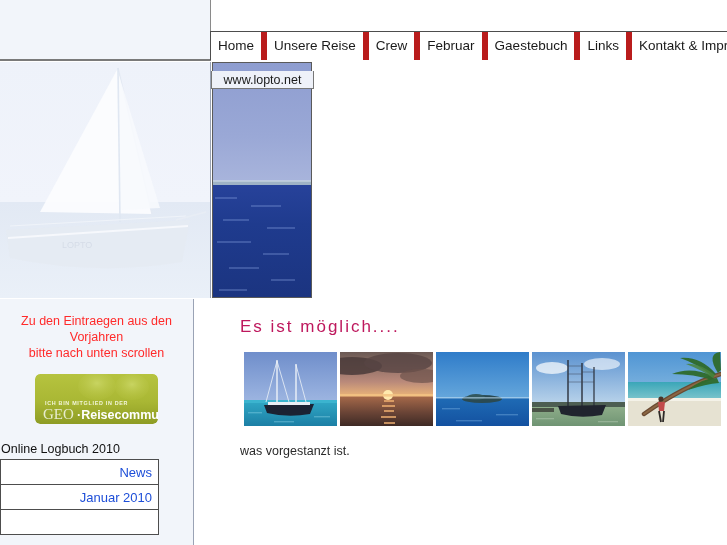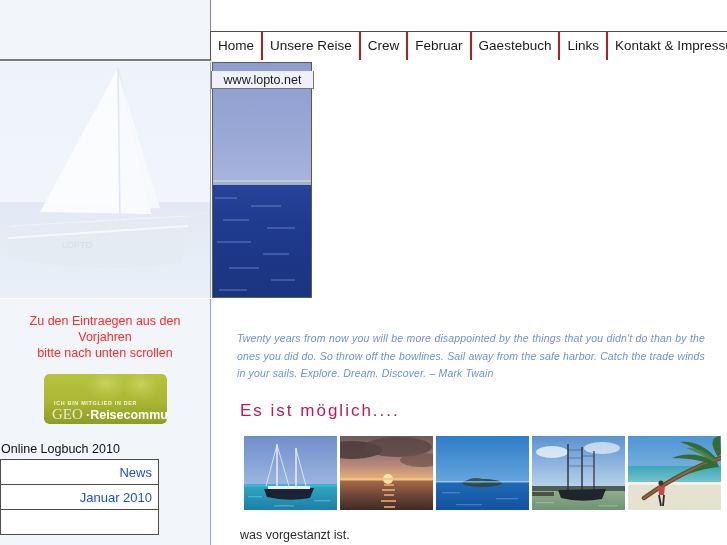--- a/index.html
+++ b/index.html
@@ -40,21 +40,21 @@
     background: #ffffff;
     border-top: 1px solid #4d4d4d;
     box-sizing: border-box;
   }
   .nav-item {
     display: flex;
     align-items: center;
     padding: 0 7px;
     font-size: 13.5px;
     color: #1a1a1a;
-    border-right: 2px solid #b91c1c;
+    border-right: 6px solid #b91c1c;
     background: #ffffff;
     white-space: nowrap;
     line-height: 1;
     cursor: pointer;
   }
   .nav-item:first-child { border-left: 1px solid #4d4d4d; }
 
   
   .url-tab {
     position: absolute;
@@ -93,21 +93,21 @@
     overflow: hidden;
     border: 1px solid #5a5a5a;
     box-sizing: border-box;
   }
   .hero-sea svg { display: block; }
 
   
   .sidebar {
     position: absolute;
     left: 0; top: 299px;
-    width: 211px;
+    width: 194px;
     height: 246px;
     background: #f2f5fa;
     border-right: 1px solid #9aa3b5;
     box-sizing: border-box;
   }
   .side-notice {
     margin: 14px 3px 0 3px;
     text-align: center;
     color: #ff2a2a;
     font-size: 12.5px;
@@ -316,21 +316,20 @@
 
     <div class="menu">
       <div class="menu-item">News</div>
       <div class="menu-item">Januar 2010</div>
       <div class="menu-item"></div>
     </div>
   </div>
 
   <div class="main">
 
-    <div class="quote">Twenty years from now you will be more disappointed by the things that you didn't do than by the ones you did do. So throw off the bowlines. Sail away from the safe harbor. Catch the trade winds in your sails. Explore. Dream. Discover. – Mark Twain</div>
 
     <div class="headline">Es ist möglich....</div>
 
     <div class="photostrip">
 
       <div class="photo">
         <svg width="93" height="74" viewBox="0 0 93 74">
           <defs>
             <linearGradient id="p1sky" x1="0" y1="0" x2="0" y2="1">
               <stop offset="0%" stop-color="#6f8ecb"></stop>

